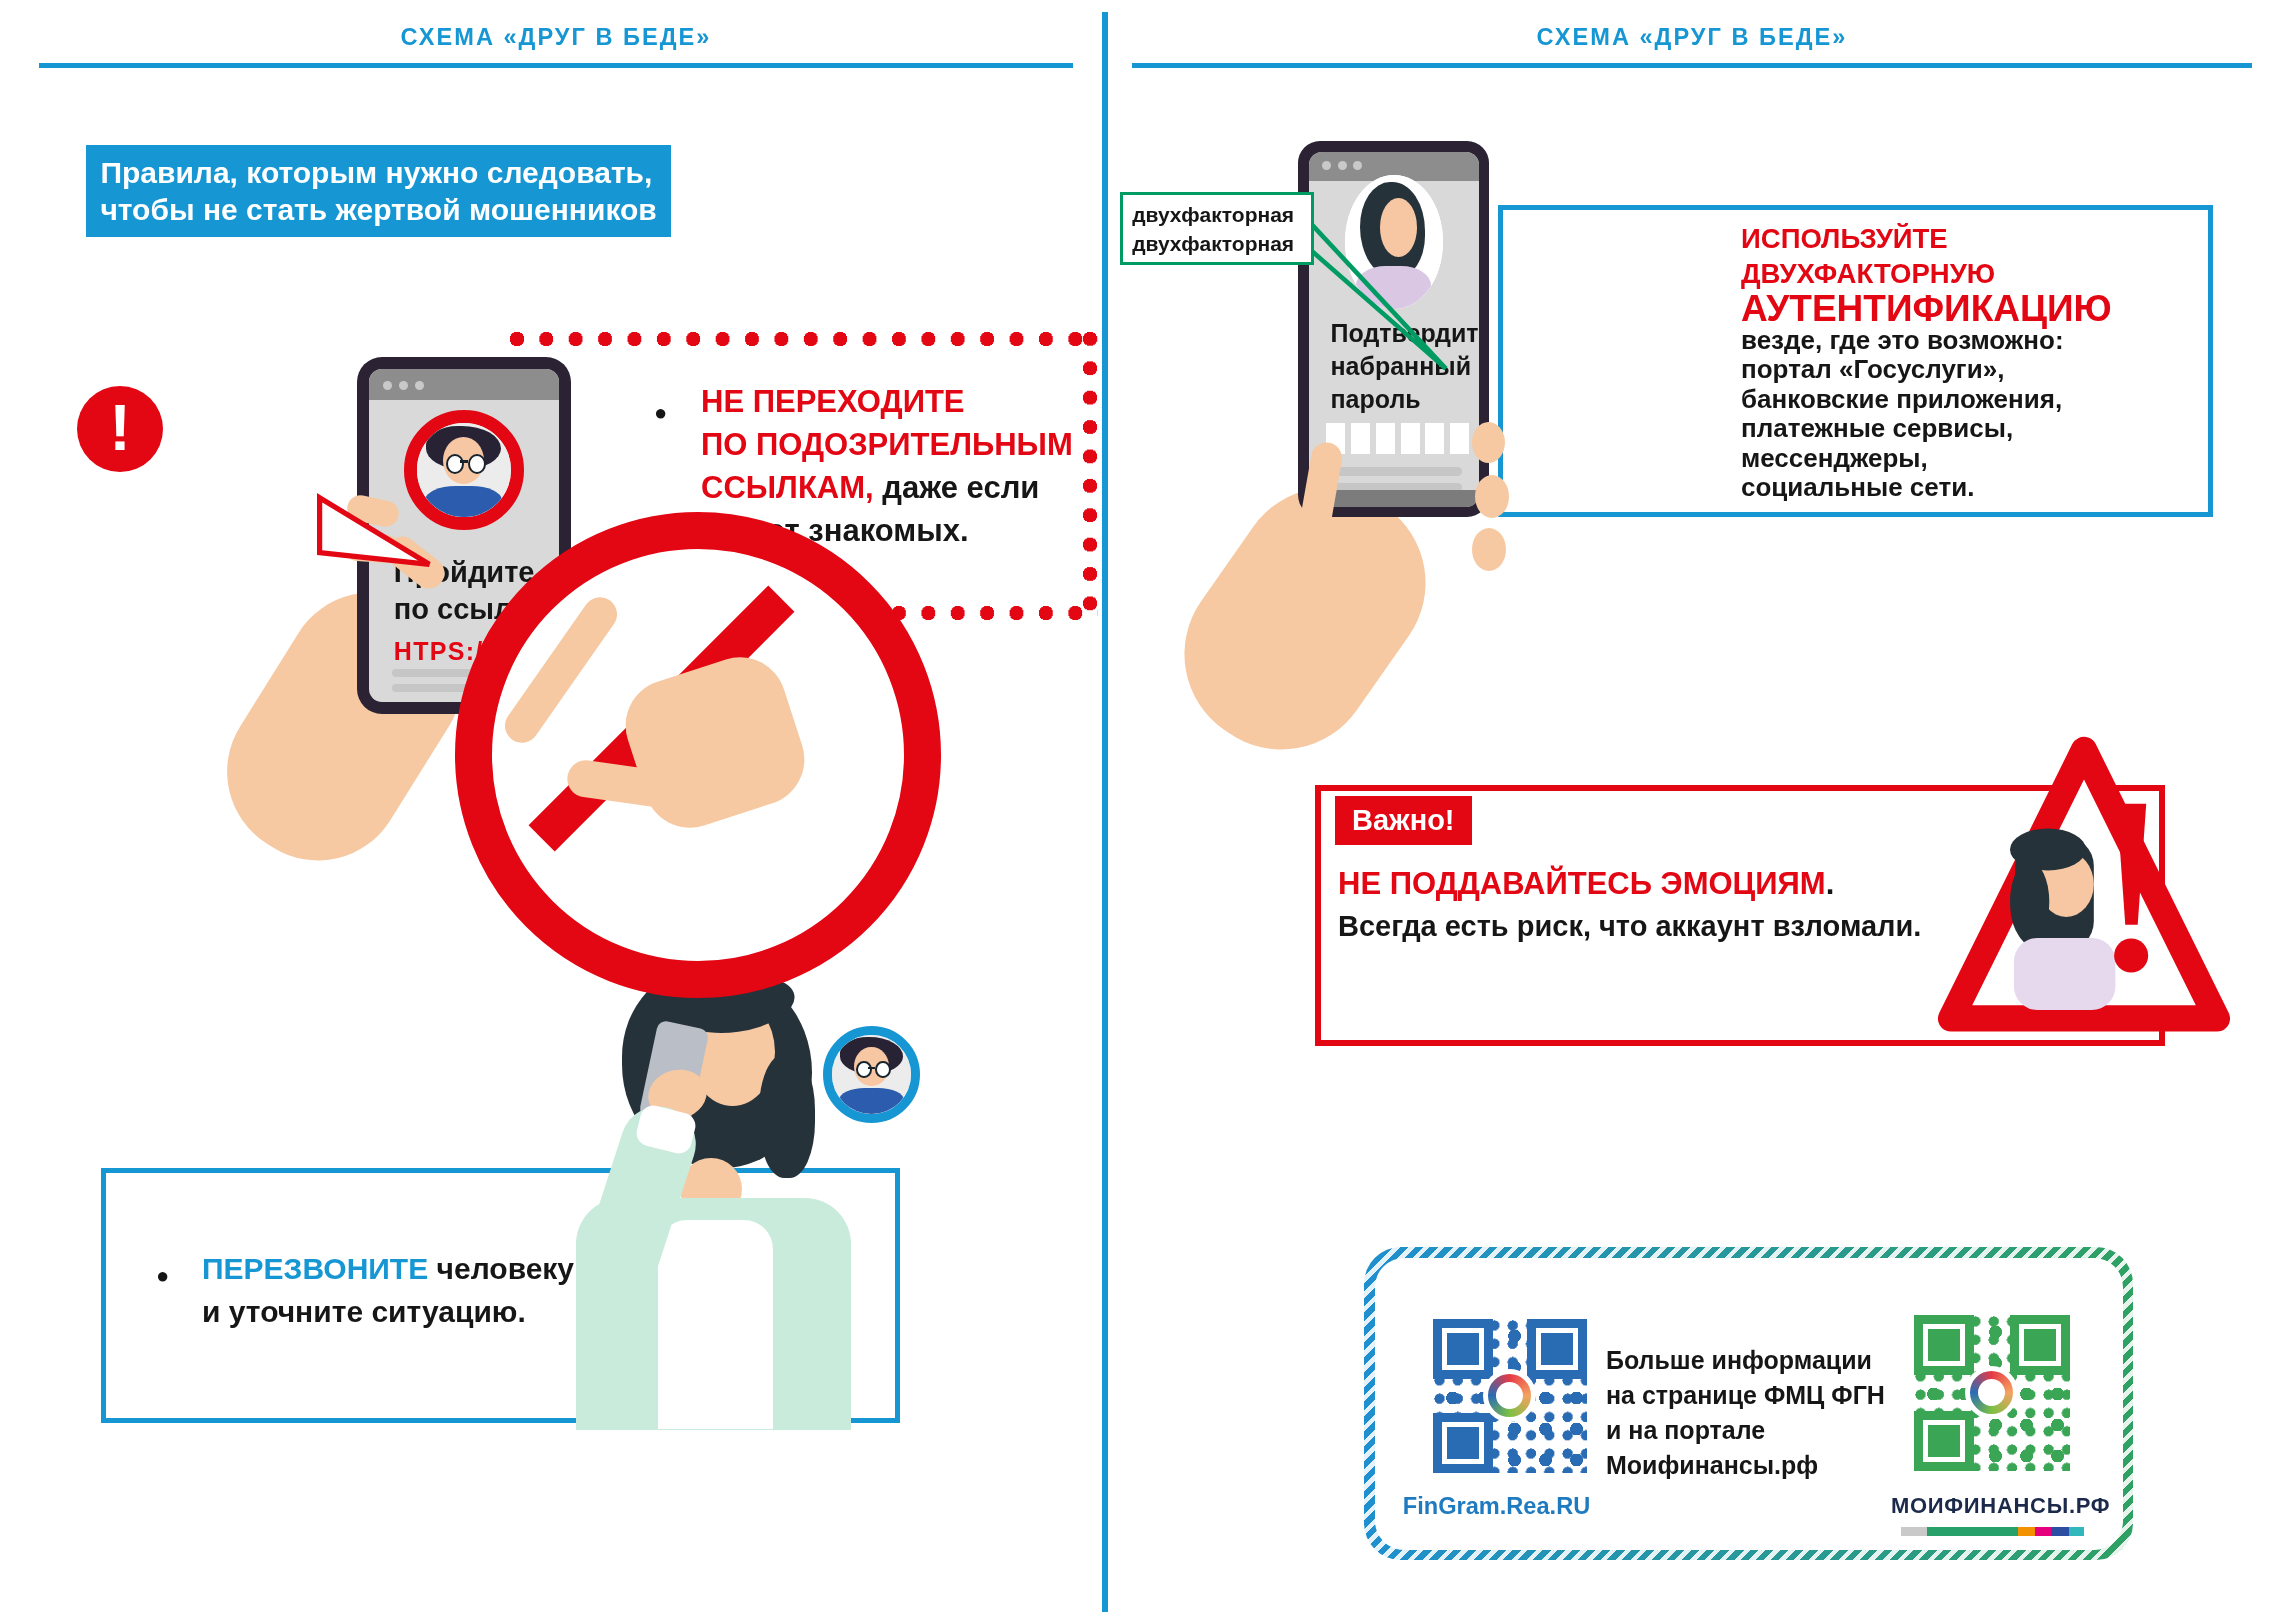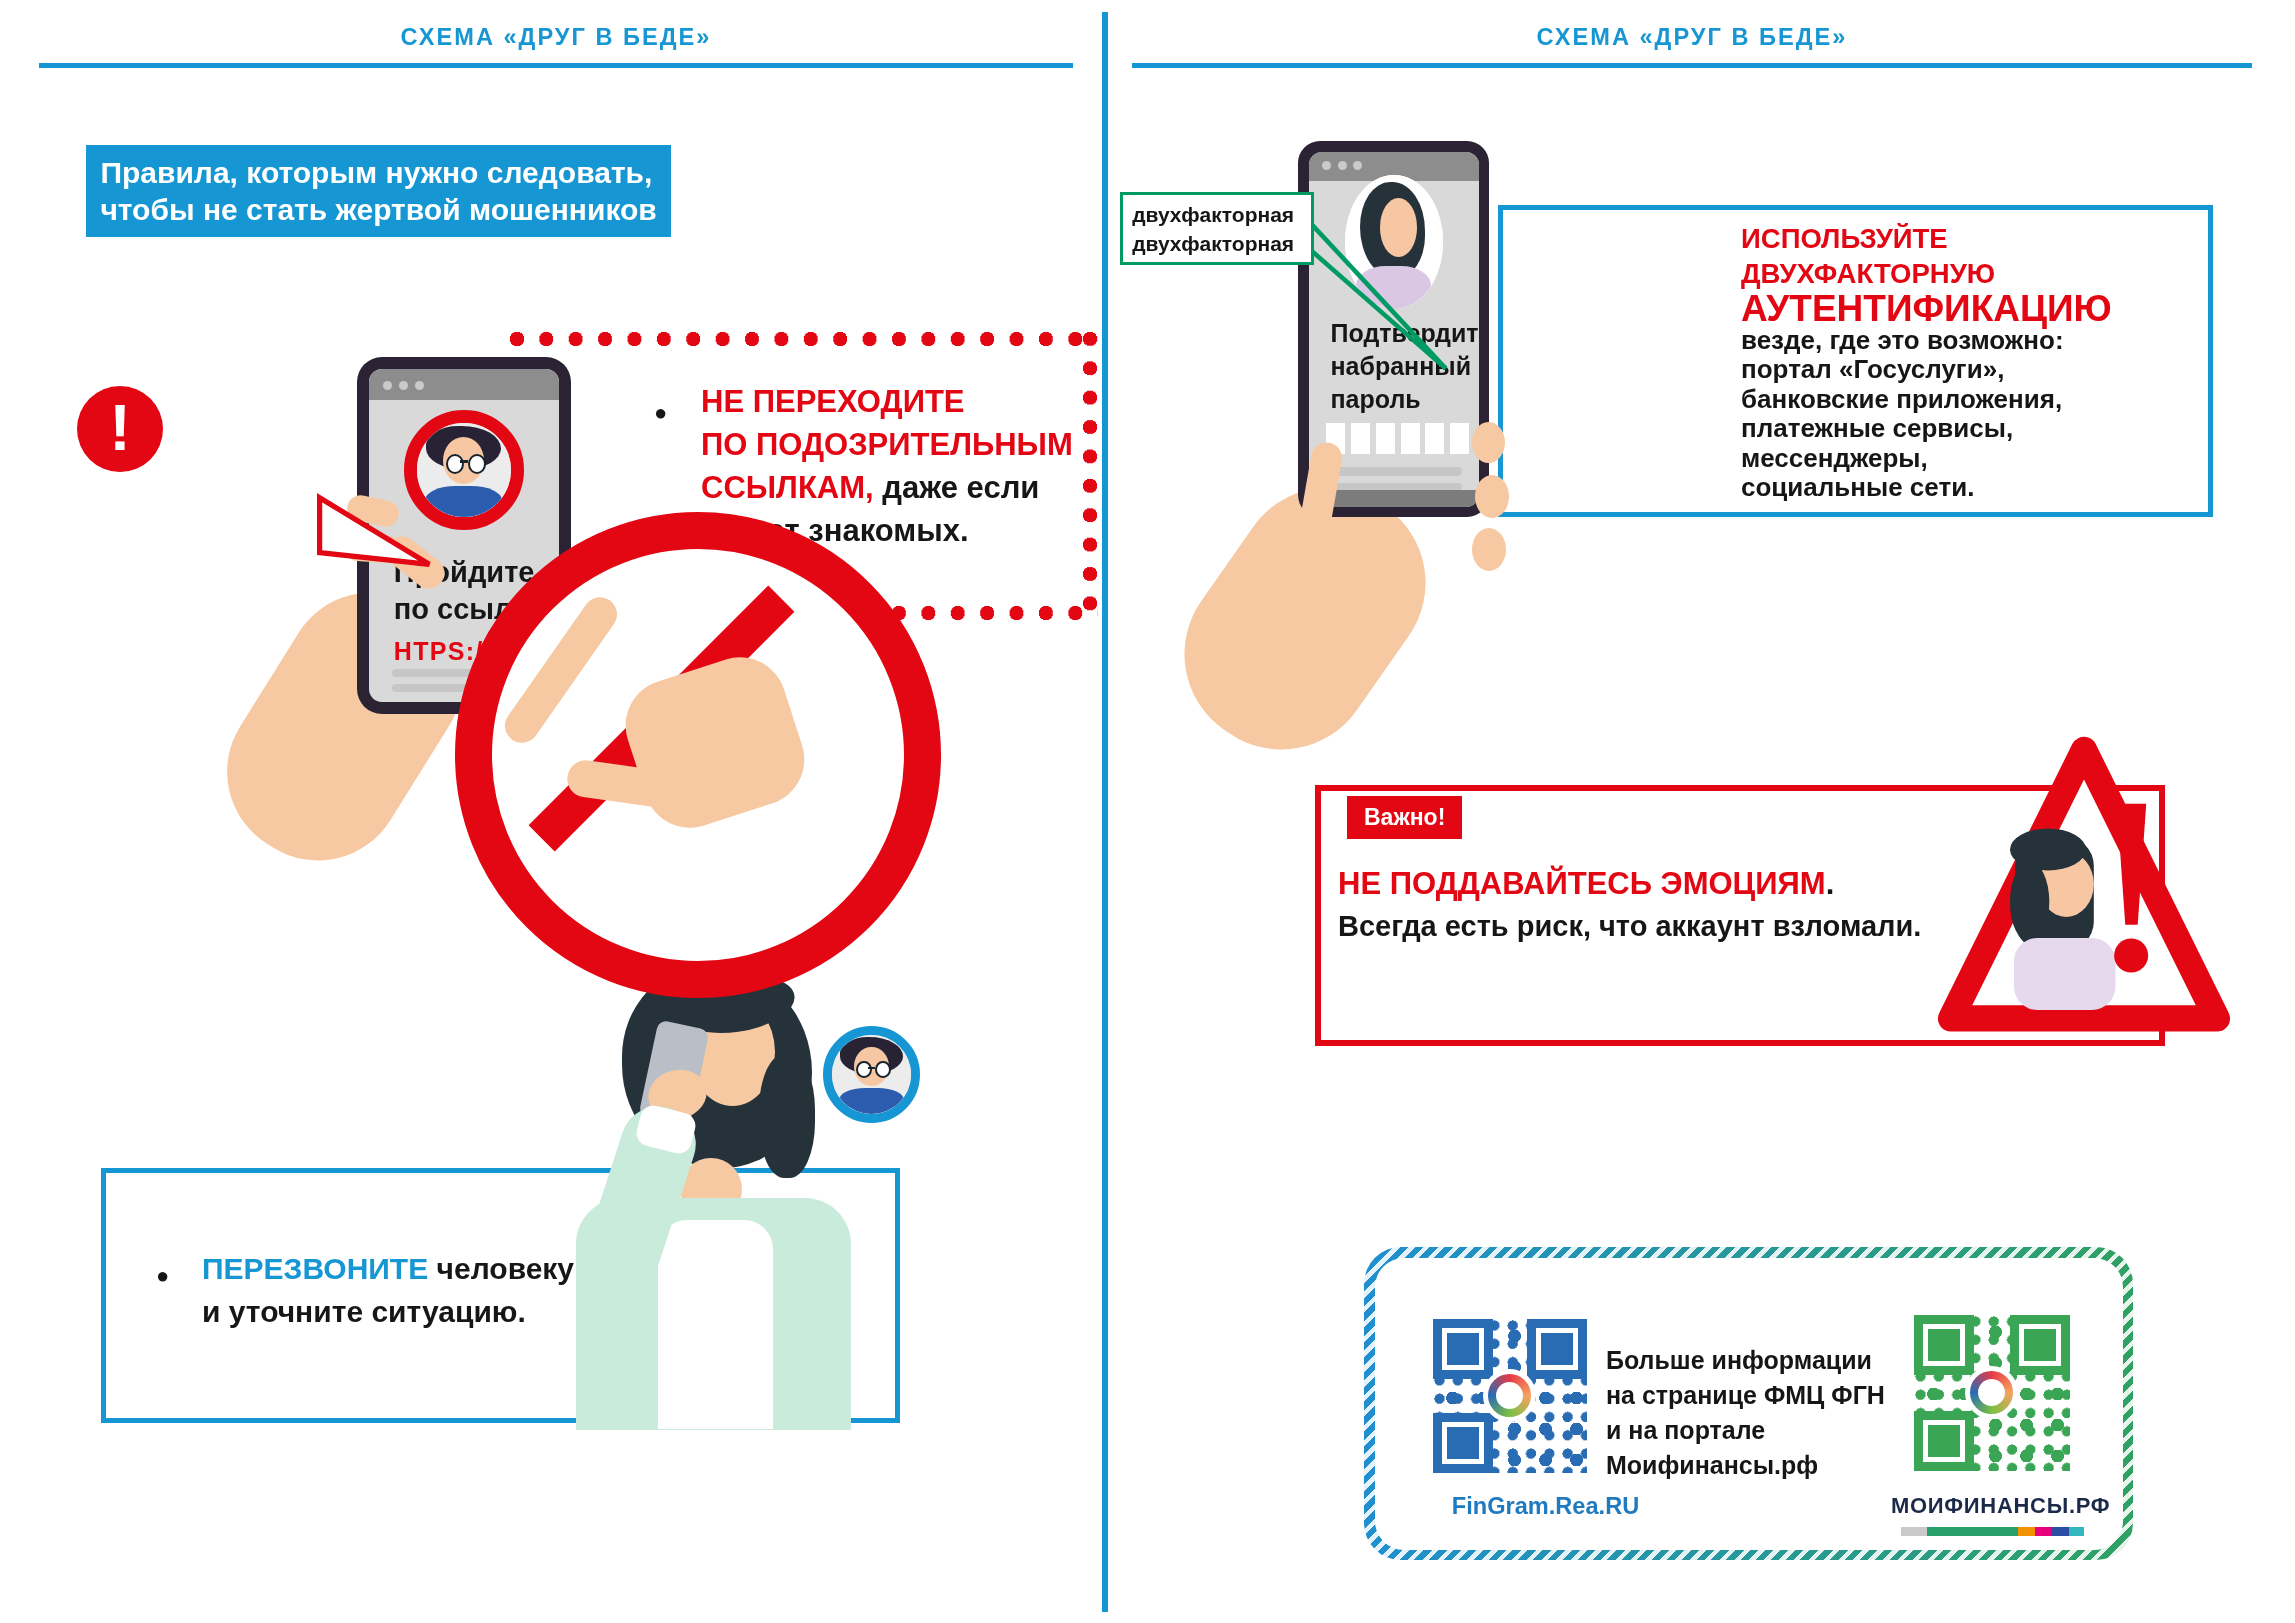--- a/index.html
+++ b/index.html
@@ -70,21 +70,21 @@
 
   
   .no-sign{width:412px;height:412px;border:37px solid #e30613;border-radius:50%;background:#ffffff;}
   .no-slash{position:absolute;left:0;top:151px;width:339px;height:37px;background:#e30613;
             transform:rotate(-45deg);}
   .skin{background:#f6c9a2;}
 
   
   .box-blue{border:5.2px solid #1697d4;background:#ffffff;}
   .box-red{border:6.5px solid #e30613;background:#ffffff;}
-  .badge-red{background:#e30613;color:#ffffff;font-size:23px;font-weight:700;padding:7.9px 17px;margin-left:12px;}
+  .badge-red{background:#e30613;color:#ffffff;font-size:29px;font-weight:700;padding:7.9px 17px;}
 
   
   .footer-frame{border-radius:37px;
      background:repeating-linear-gradient(135deg, rgba(255,255,255,.88) 0 4.6px, rgba(255,255,255,0) 4.6px 10.5px),
                 linear-gradient(90deg,#1f8fd0,#2fa163);}
   .footer-inner{position:absolute;left:10.5px;right:10.5px;top:10.5px;bottom:10.5px;background:#ffffff;border-radius:29px;}
   .qr{position:absolute;}
   .qr .modules{position:absolute;left:0;top:0;right:0;bottom:0;}
   .finder{position:absolute;width:42px;height:42px;border:9.8px solid currentColor;background:#fff;}
   .finder::after{content:"";position:absolute;left:4.6px;top:4.6px;right:4.6px;bottom:4.6px;background:currentColor;}
@@ -302,21 +302,21 @@
   <div class="qr abs" style="left:1433px;top:1319px;width:154px;height:154px;color:#2a6cb4;z-index:2;">
     <div class="modules" style="background-image:
         radial-gradient(circle 5.2px at 6.5px 6.5px, #2a6cb4 97%, transparent 100%),
         radial-gradient(circle 6.5px at 19.6px 17px, #2a6cb4 97%, transparent 100%);
         background-size:18.3px 18.3px, 31px 31px;"></div>
     <div class="finder" style="left:0;top:0;"></div>
     <div class="finder" style="right:0;top:0;"></div>
     <div class="finder" style="left:0;bottom:0;"></div>
     <div class="qr-badge" style="left:50px;top:50px;"></div>
   </div>
-  <div class="abs b" style="left:1436px;top:1493px;width:219px;text-align:center;color:#1f7ac0;font-size:23.6px;z-index:2;">FinGram.Rea.RU</div>
+  <div class="abs b" style="left:1387px;top:1493px;width:219px;text-align:center;color:#1f7ac0;font-size:23.6px;z-index:2;">FinGram.Rea.RU</div>
 
   <div class="abs blk b" style="left:1606px;top:1343px;width:308px;text-align:left;font-size:25px;line-height:35px;z-index:2;">
     <div>Больше информации</div>
     <div>на странице ФМЦ ФГН</div>
     <div>и на портале</div>
     <div>Моифинансы.рф</div>
   </div>
 
   <div class="qr abs" style="left:1914px;top:1315px;width:156px;height:156px;color:#3aa655;z-index:2;">
     <div class="modules" style="background-image:

